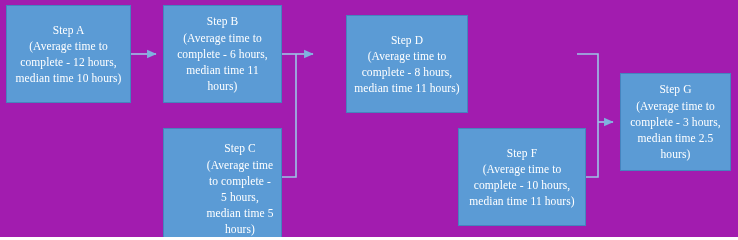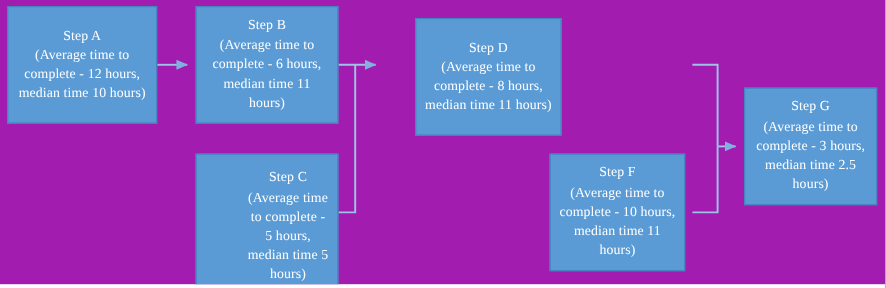--- a/index.html
+++ b/index.html
@@ -102,21 +102,21 @@
     <span class="node-text">Step C
 (Average time to complete - 5 hours, median time 5 hours)</span>
   </div>
 
   <div class="node" style="left:320px; top:15px; width:122px; height:98px;margin-left:26px;">
     <span class="node-text">Step D
 (Average time to complete - 8 hours, median time 11 hours)</span>
   </div>
 
 
-  <div class="node" style="left:458px; top:128px; width:113px; height:98px;">
+  <div class="node" style="left:458px; top:128px; width:128px; height:98px;">
     <span class="node-text">Step F
 (Average time to complete - 10 hours, median time 11 hours)</span>
   </div>
 
   <div class="node" style="left:620px; top:73px; width:111px; height:98px;justify-content:center;">
     <span class="node-text">Step G
 (Average time to complete - 3 hours, median time 2.5 hours)</span>
   </div>
 
 </div>

